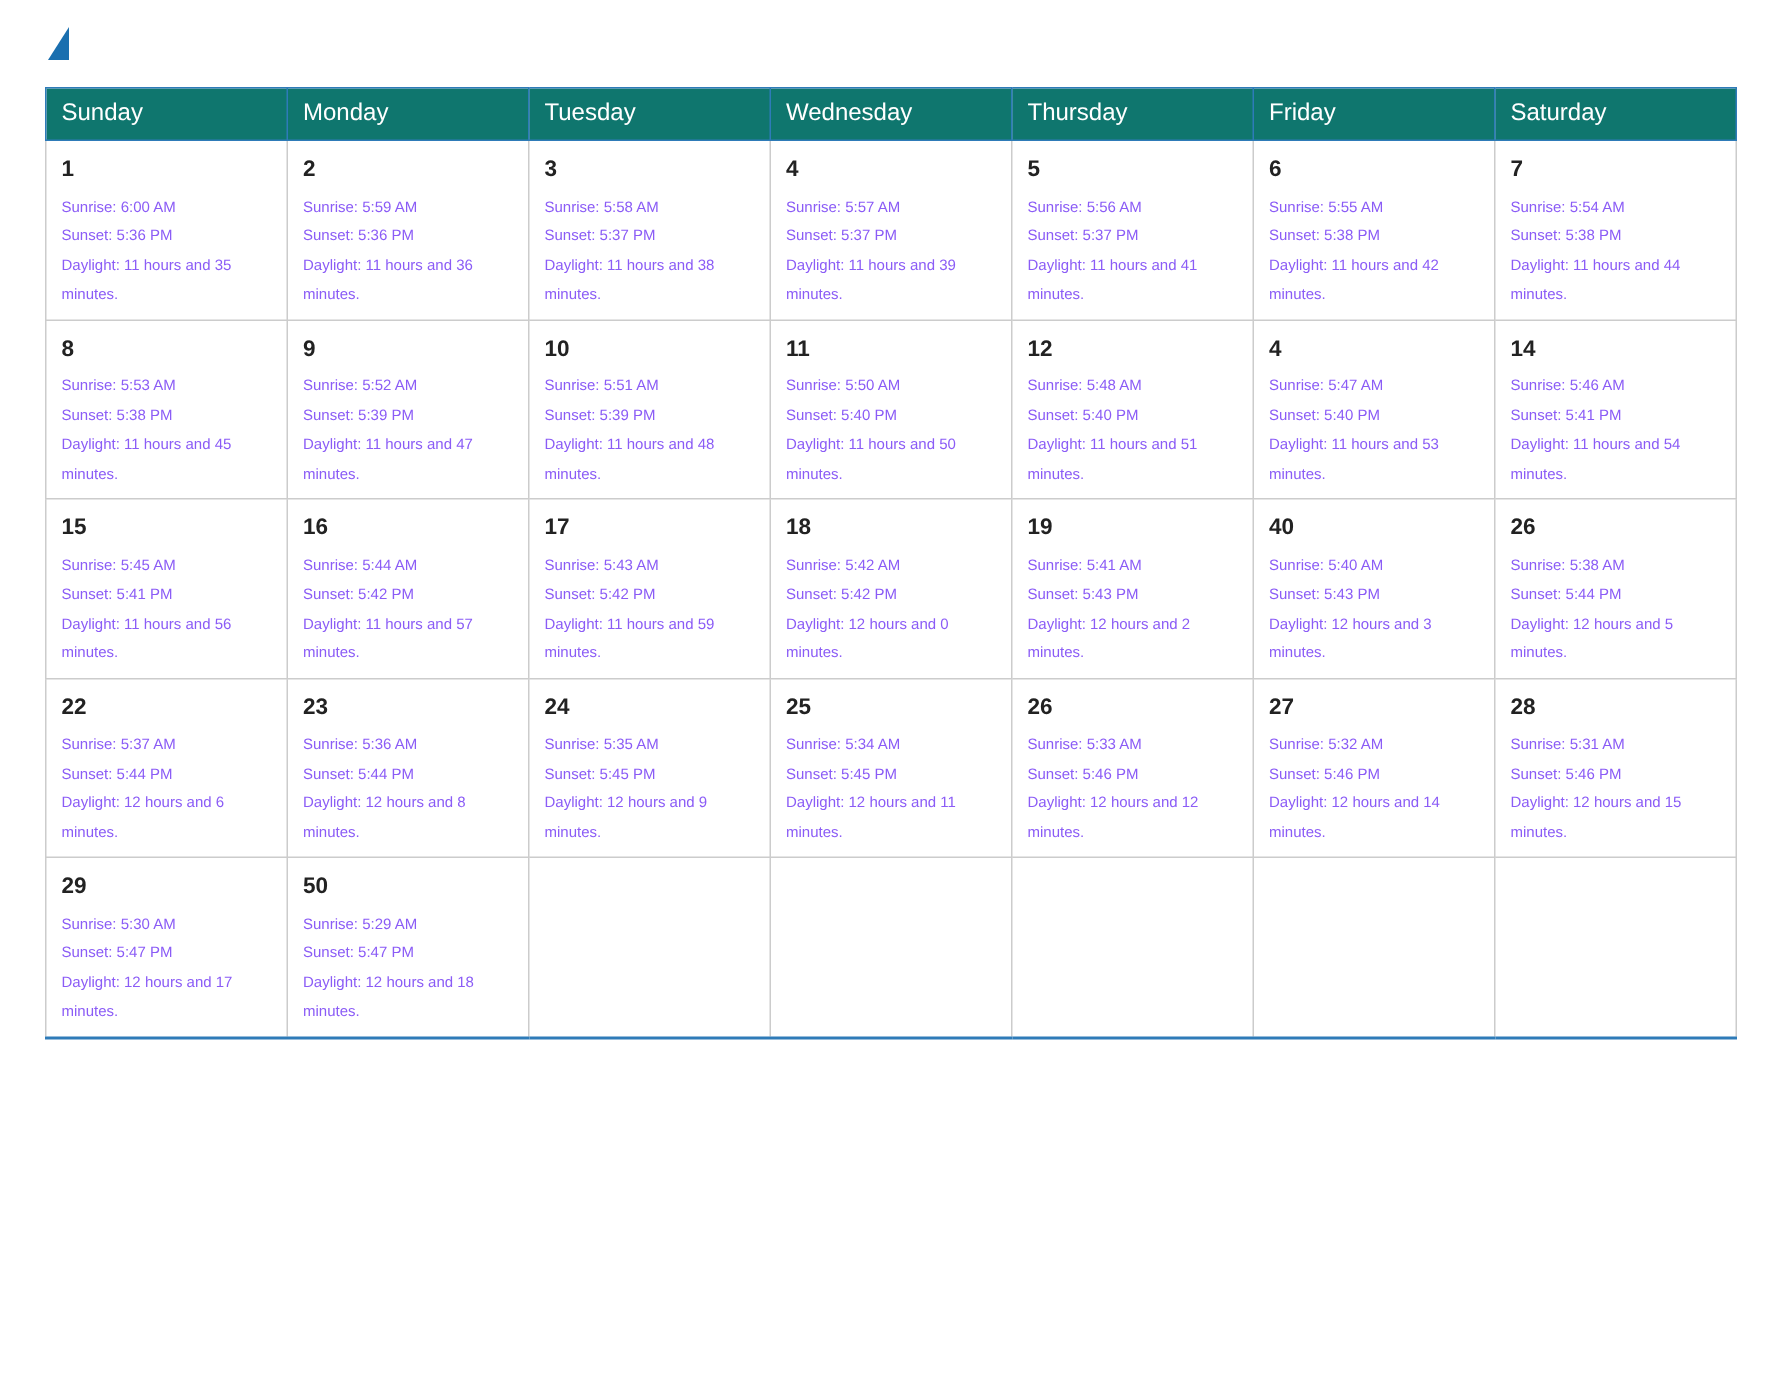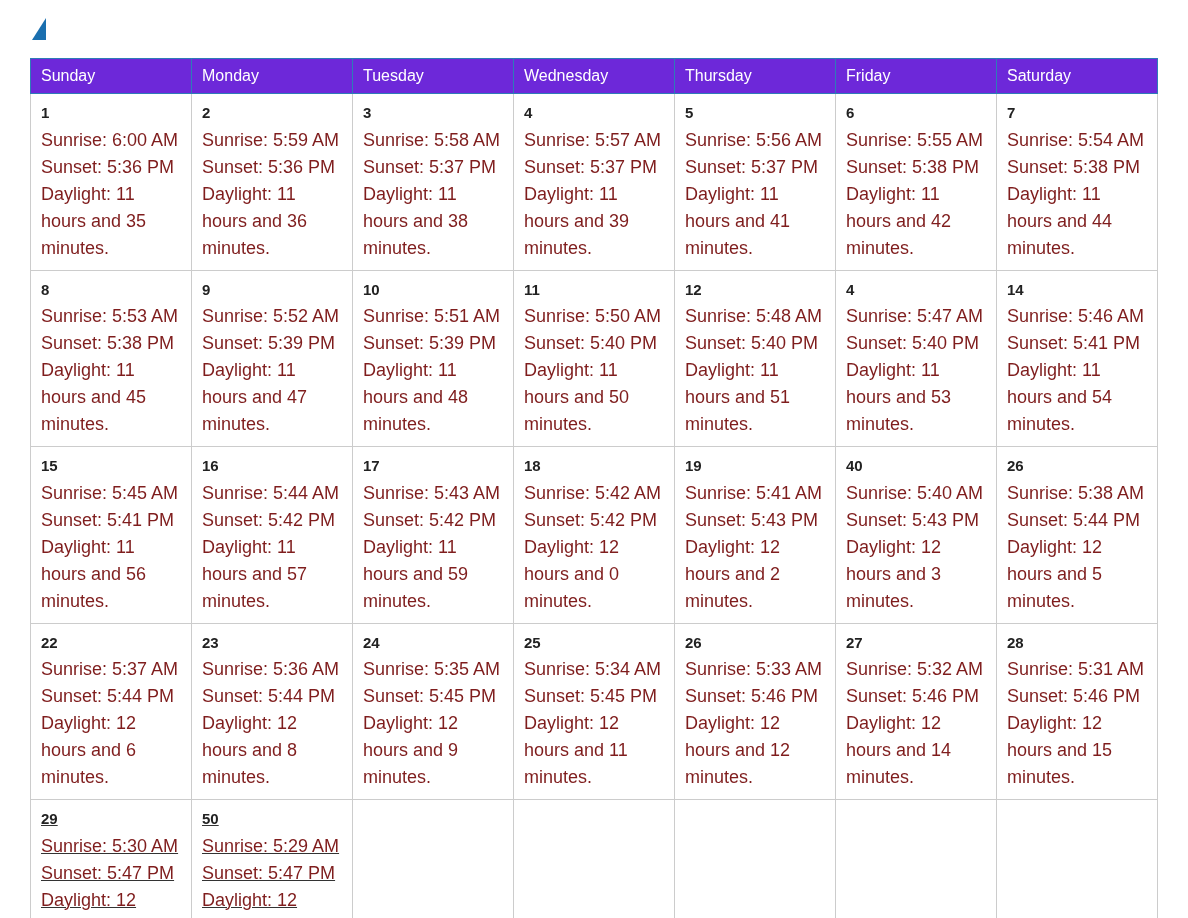--- a/index.html
+++ b/index.html
@@ -53,21 +53,21 @@
       font-size: 22px;
       color: #444;
       margin-top: 4px;
     }
     table {
       width: 100%;
       border-collapse: collapse;
       table-layout: fixed;
     }
     th {
-      background-color: #6d28d9;
+      background-color: #0f766e;
       color: #fff;
       padding: 8px 10px;
       text-align: left;
       font-size: 16px;
       font-weight: normal;
       border: 1px solid #2e7bb8;
     }
     td {
       vertical-align: top;
       padding: 8px 10px;
@@ -78,26 +78,25 @@
       height: 100px;
     }
     td .day-num {
       font-size: 15px;
       font-weight: bold;
       color: #222;
       display: block;
       margin-bottom: 2px;
     }
     td .day-info {
-      font-size: 18px;
-      color: #7f1d1d;
+      font-size: 10px;
+      color: #8b5cf6;
     }
     tr:last-child td {
       border-bottom: 2px solid #2e7bb8;
-      text-decoration: underline;
     }
     thead tr th:first-child {
       border-top-left-radius: 0;
     }
     .logo-wrapper {
       display: flex;
       flex-direction: column;
       align-items: flex-start;
     }
     .logo-line1 {

